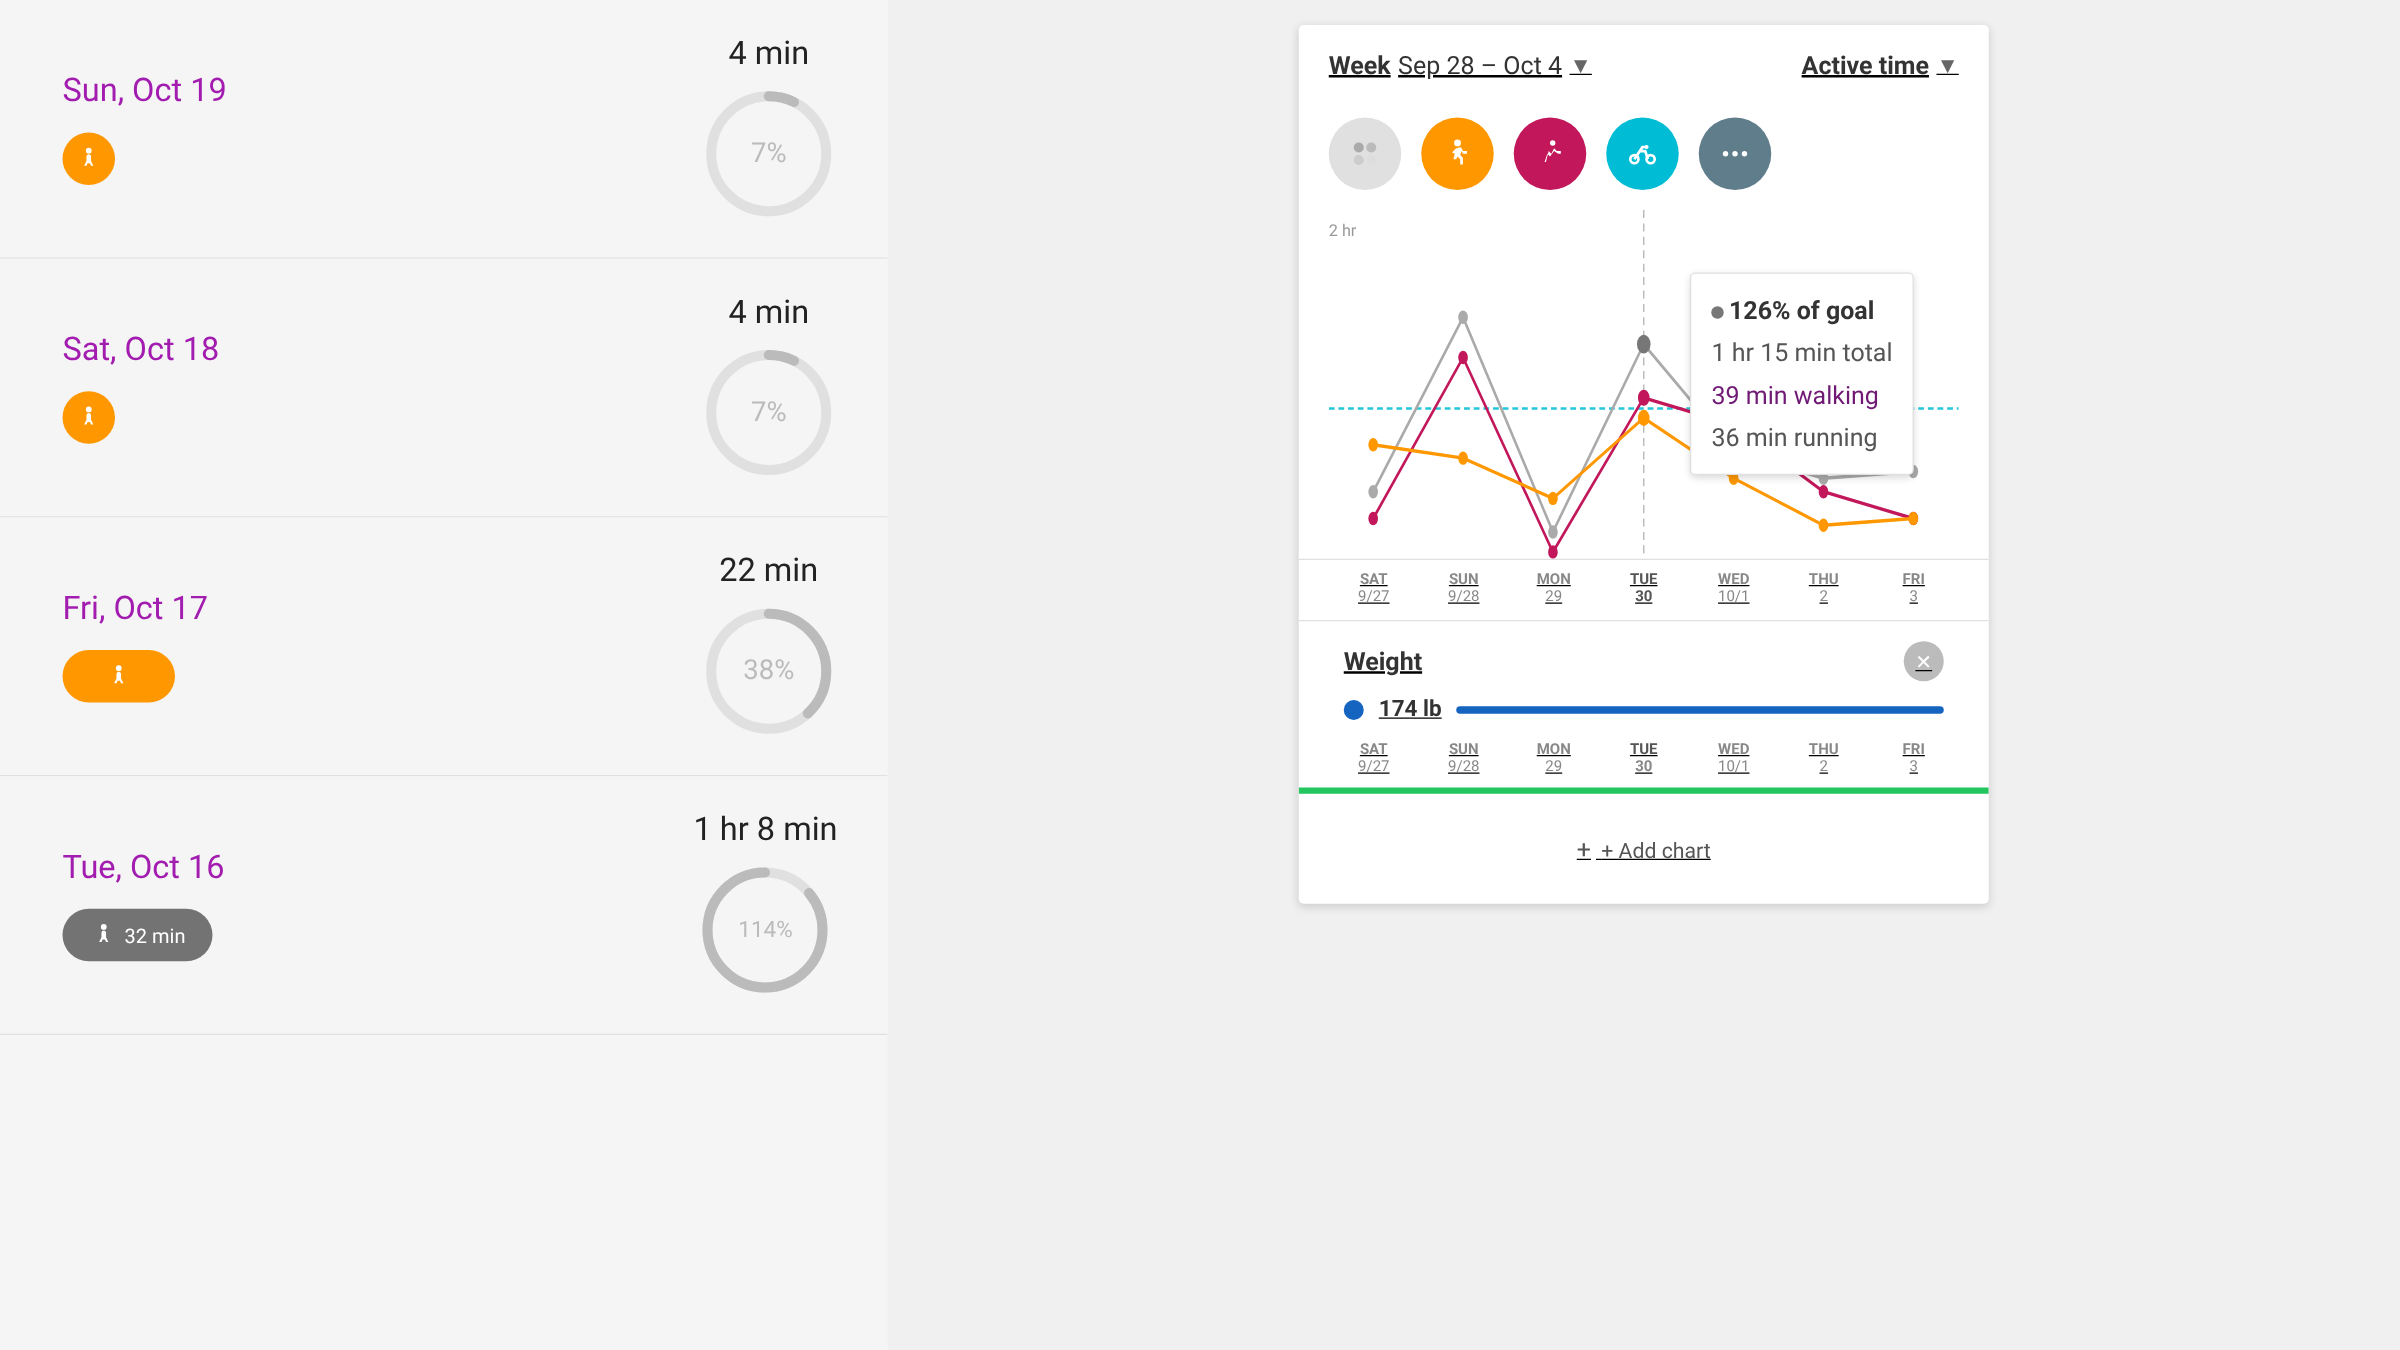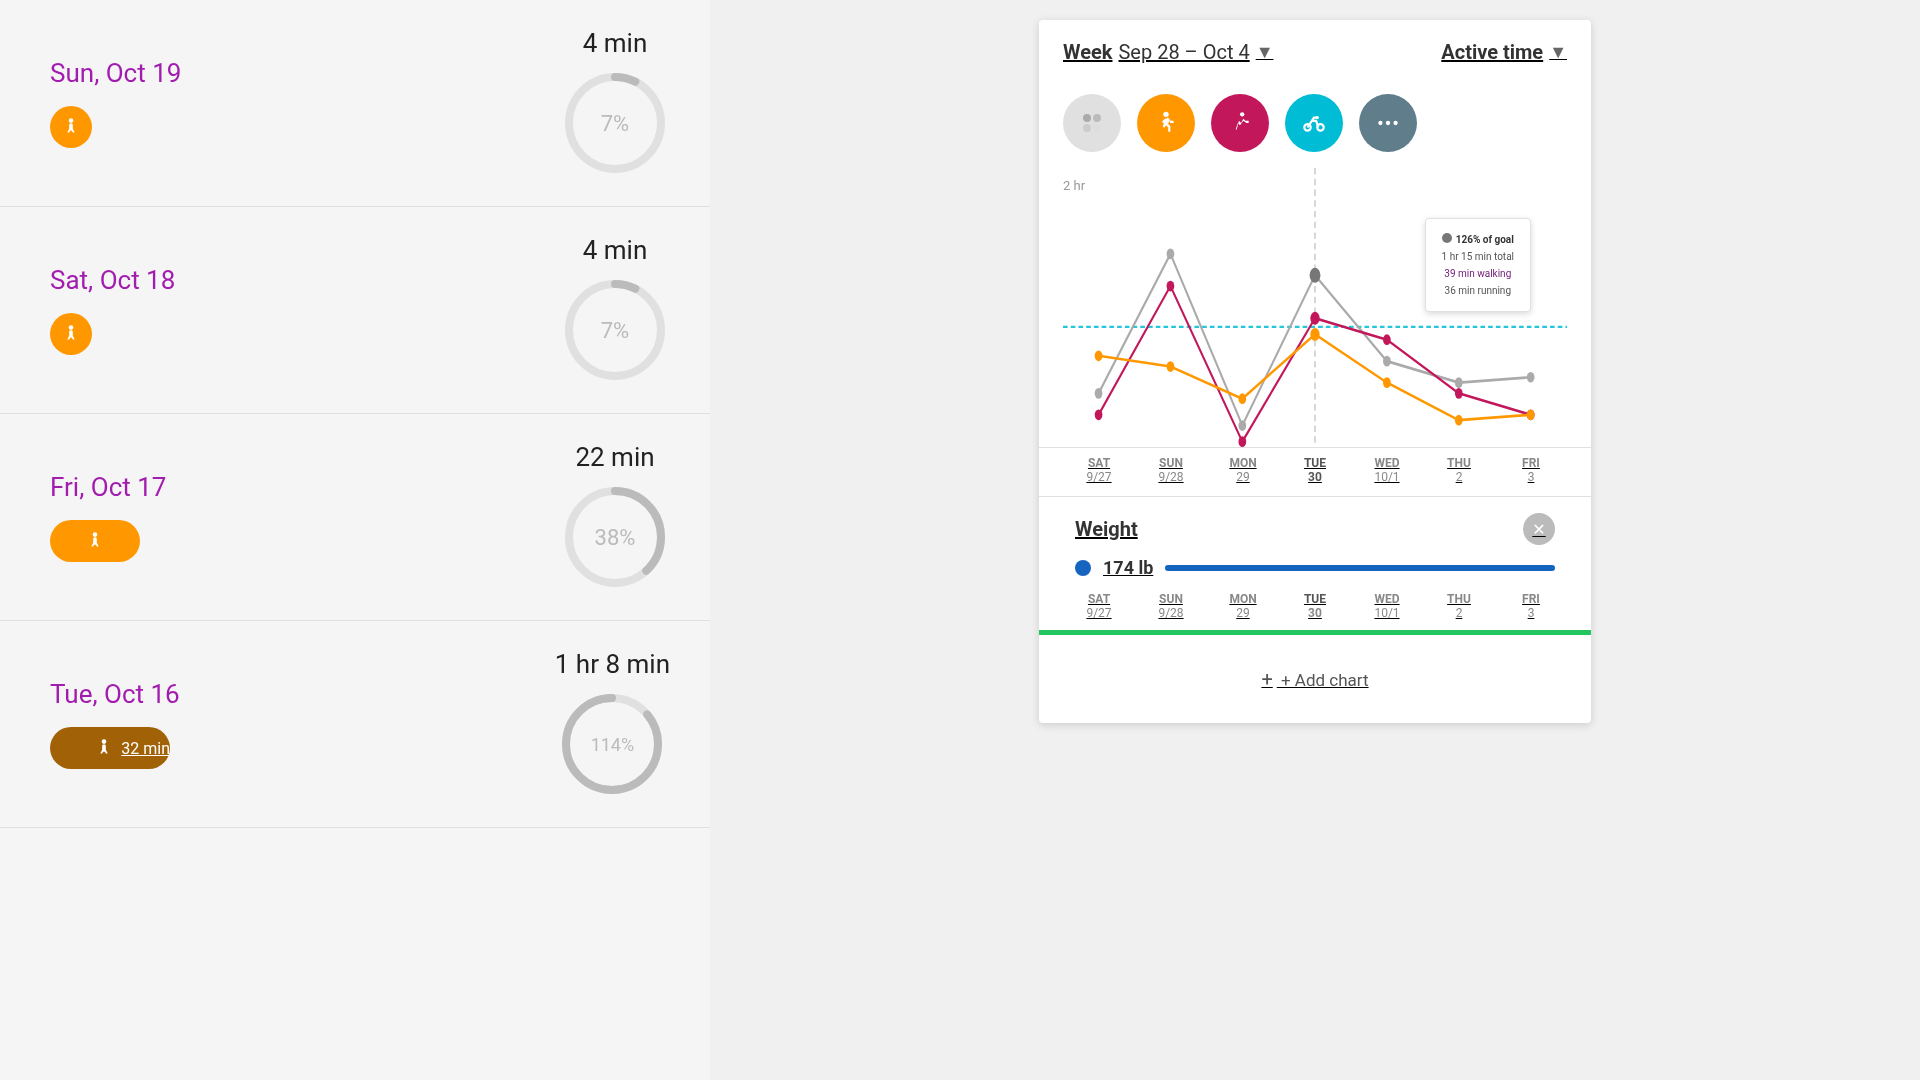--- a/index.html
+++ b/index.html
@@ -69,28 +69,27 @@
       justify-content: center;
       color: white;
       font-size: 20px;
       gap: 6px;
     }
 
     .badge-icon-wide2 {
       width: 120px;
       height: 42px;
       border-radius: 21px;
-      background: #a16207;
-      display: flex;
-      align-items: center;
-      justify-content: flex-end;
+      background: #737373;
+      display: flex;
+      align-items: center;
+      justify-content: center;
       color: white;
       font-size: 20px;
       gap: 6px;
-      text-decoration: underline;
     }
 
     .day-right {
       display: flex;
       flex-direction: column;
       align-items: center;
       gap: 10px;
     }
 
     .day-duration {
@@ -227,23 +226,22 @@
     
     .tooltip {
       position: absolute;
       right: 60px;
       top: 50px;
       background: white;
       border: 1px solid #e0e0e0;
       border-radius: 4px;
       padding: 12px 16px;
       box-shadow: 0 2px 6px rgba(0,0,0,0.15);
-      font-size: 10px;
+      font-size: 20px;
       line-height: 1.7;
-      text-align: center;
     }
 
     .tooltip-percent {
       font-weight: 700;
       color: #333;
     }
 
     .tooltip-line {
       color: #555;
     }

